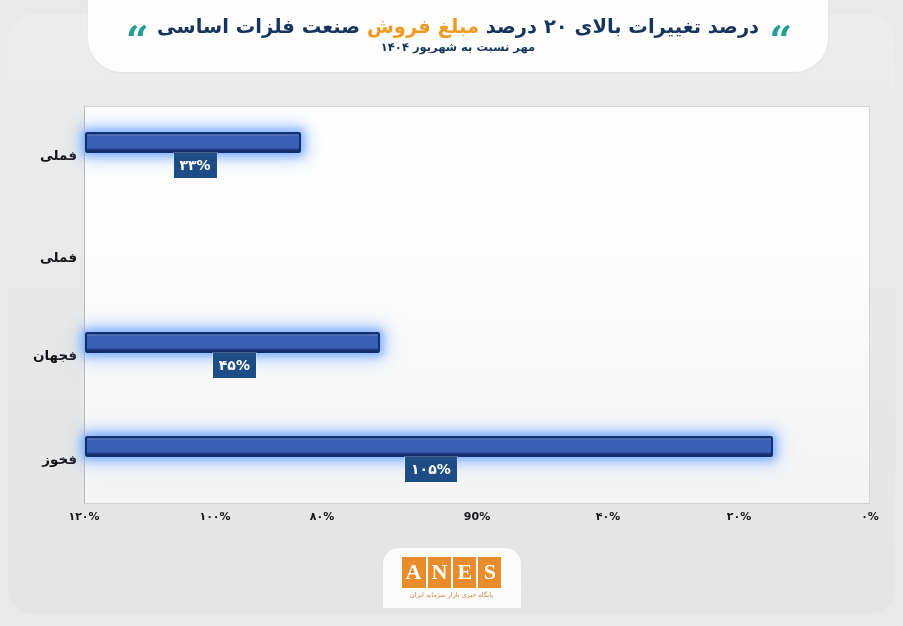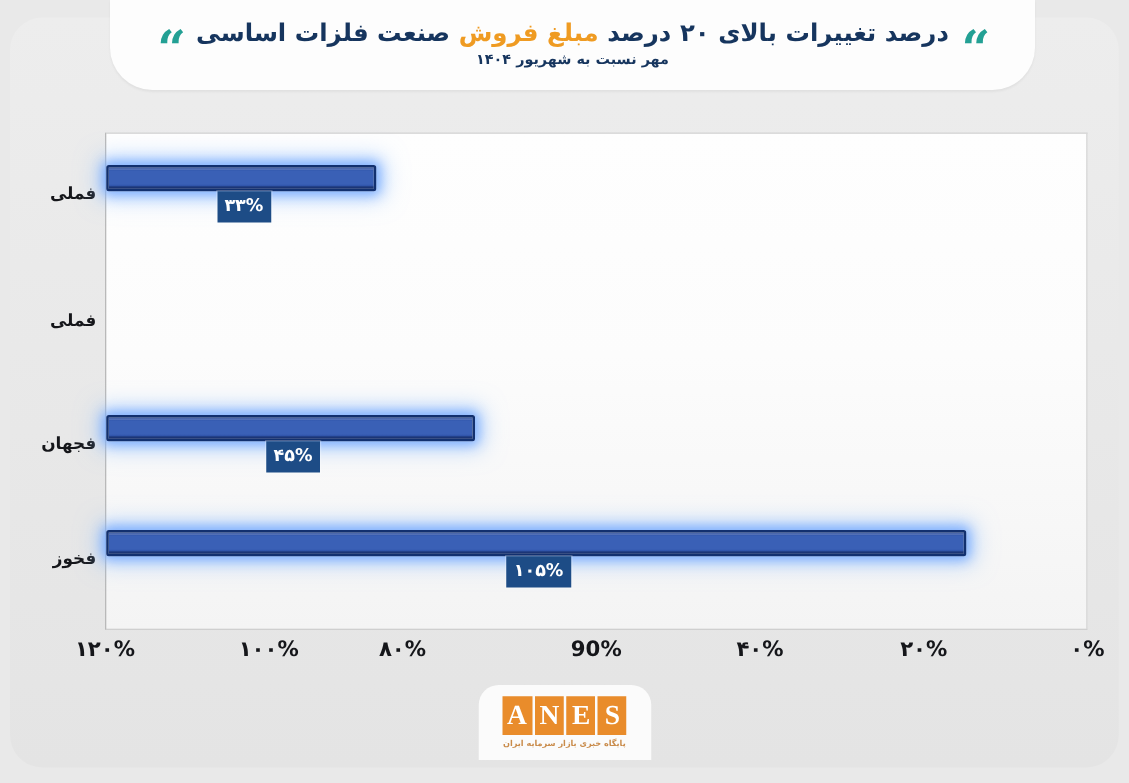--- a/index.html
+++ b/index.html
@@ -94,40 +94,40 @@
     white-space:nowrap;direction:ltr;
     box-shadow:0 0 0 1px rgba(255,255,255,.25);
   }
 
   
   .xaxis{
     position:absolute;left:66px;top:418px;right:8px;height:26px;
   }
   .tick{
     position:absolute;top:0;transform:translateX(50%);
-    font-size:17px;font-weight:bold;color:#15161a;
+    font-size:11px;font-weight:bold;color:#15161a;
     white-space:nowrap;direction:ltr;
   }
 
   
   .logo-plate{
     position:absolute;left:50%;transform:translateX(-50%);
     top:548px;width:138px;height:60px;
     background:#fbfbfb;border-radius:16px 16px 0 0;
     display:flex;flex-direction:column;align-items:center;justify-content:center;gap:3px;
   }
   .logo-word{display:flex;gap:2px;}
   .logo-word span{
     display:inline-block;background:#e98c2b;color:#ffffff;
     font-family:"Liberation Serif","DejaVu Serif",serif;
     font-size:22px;font-weight:bold;line-height:1;
     padding:4px 4px 5px 4px;min-width:15px;text-align:center;
   }
   .logo-sub{
-    font-size:6.5px;color:#c98b4a;font-weight:bold;
+    font-size:6.5px;color:#c98b4a;font-weight:normal;
     direction:rtl;white-space:nowrap;letter-spacing:.3px;
   }
 </style>
 </head>
 <body>
 
 <div id="app">
 
   <div class="card"></div>
 
@@ -159,21 +159,21 @@
           <div class="row" style="top: 122px;">
             <div class="cat-label">فملی</div>
           </div>
           <div class="row" style="top: 220px;">
             <div class="cat-label">فجهان</div>
             <div class="bar-wrap">
               <div class="bar" style="width: 294.75px;"></div>
               <div class="val">۴۵%</div>
             </div>
           </div>
-          <div class="row" style="top: 312px;">
+          <div class="row" style="top: 324px;">
             <div class="cat-label">فخوز</div>
             <div class="bar-wrap">
               <div class="bar" style="width: 687.75px;"></div>
               <div class="val">۱۰۵%</div>
             </div>
           </div>
         </div>
     </div>
     <div class="xaxis" id="xaxis">
         <div class="tick" style="right: 0px;">۰%</div>

